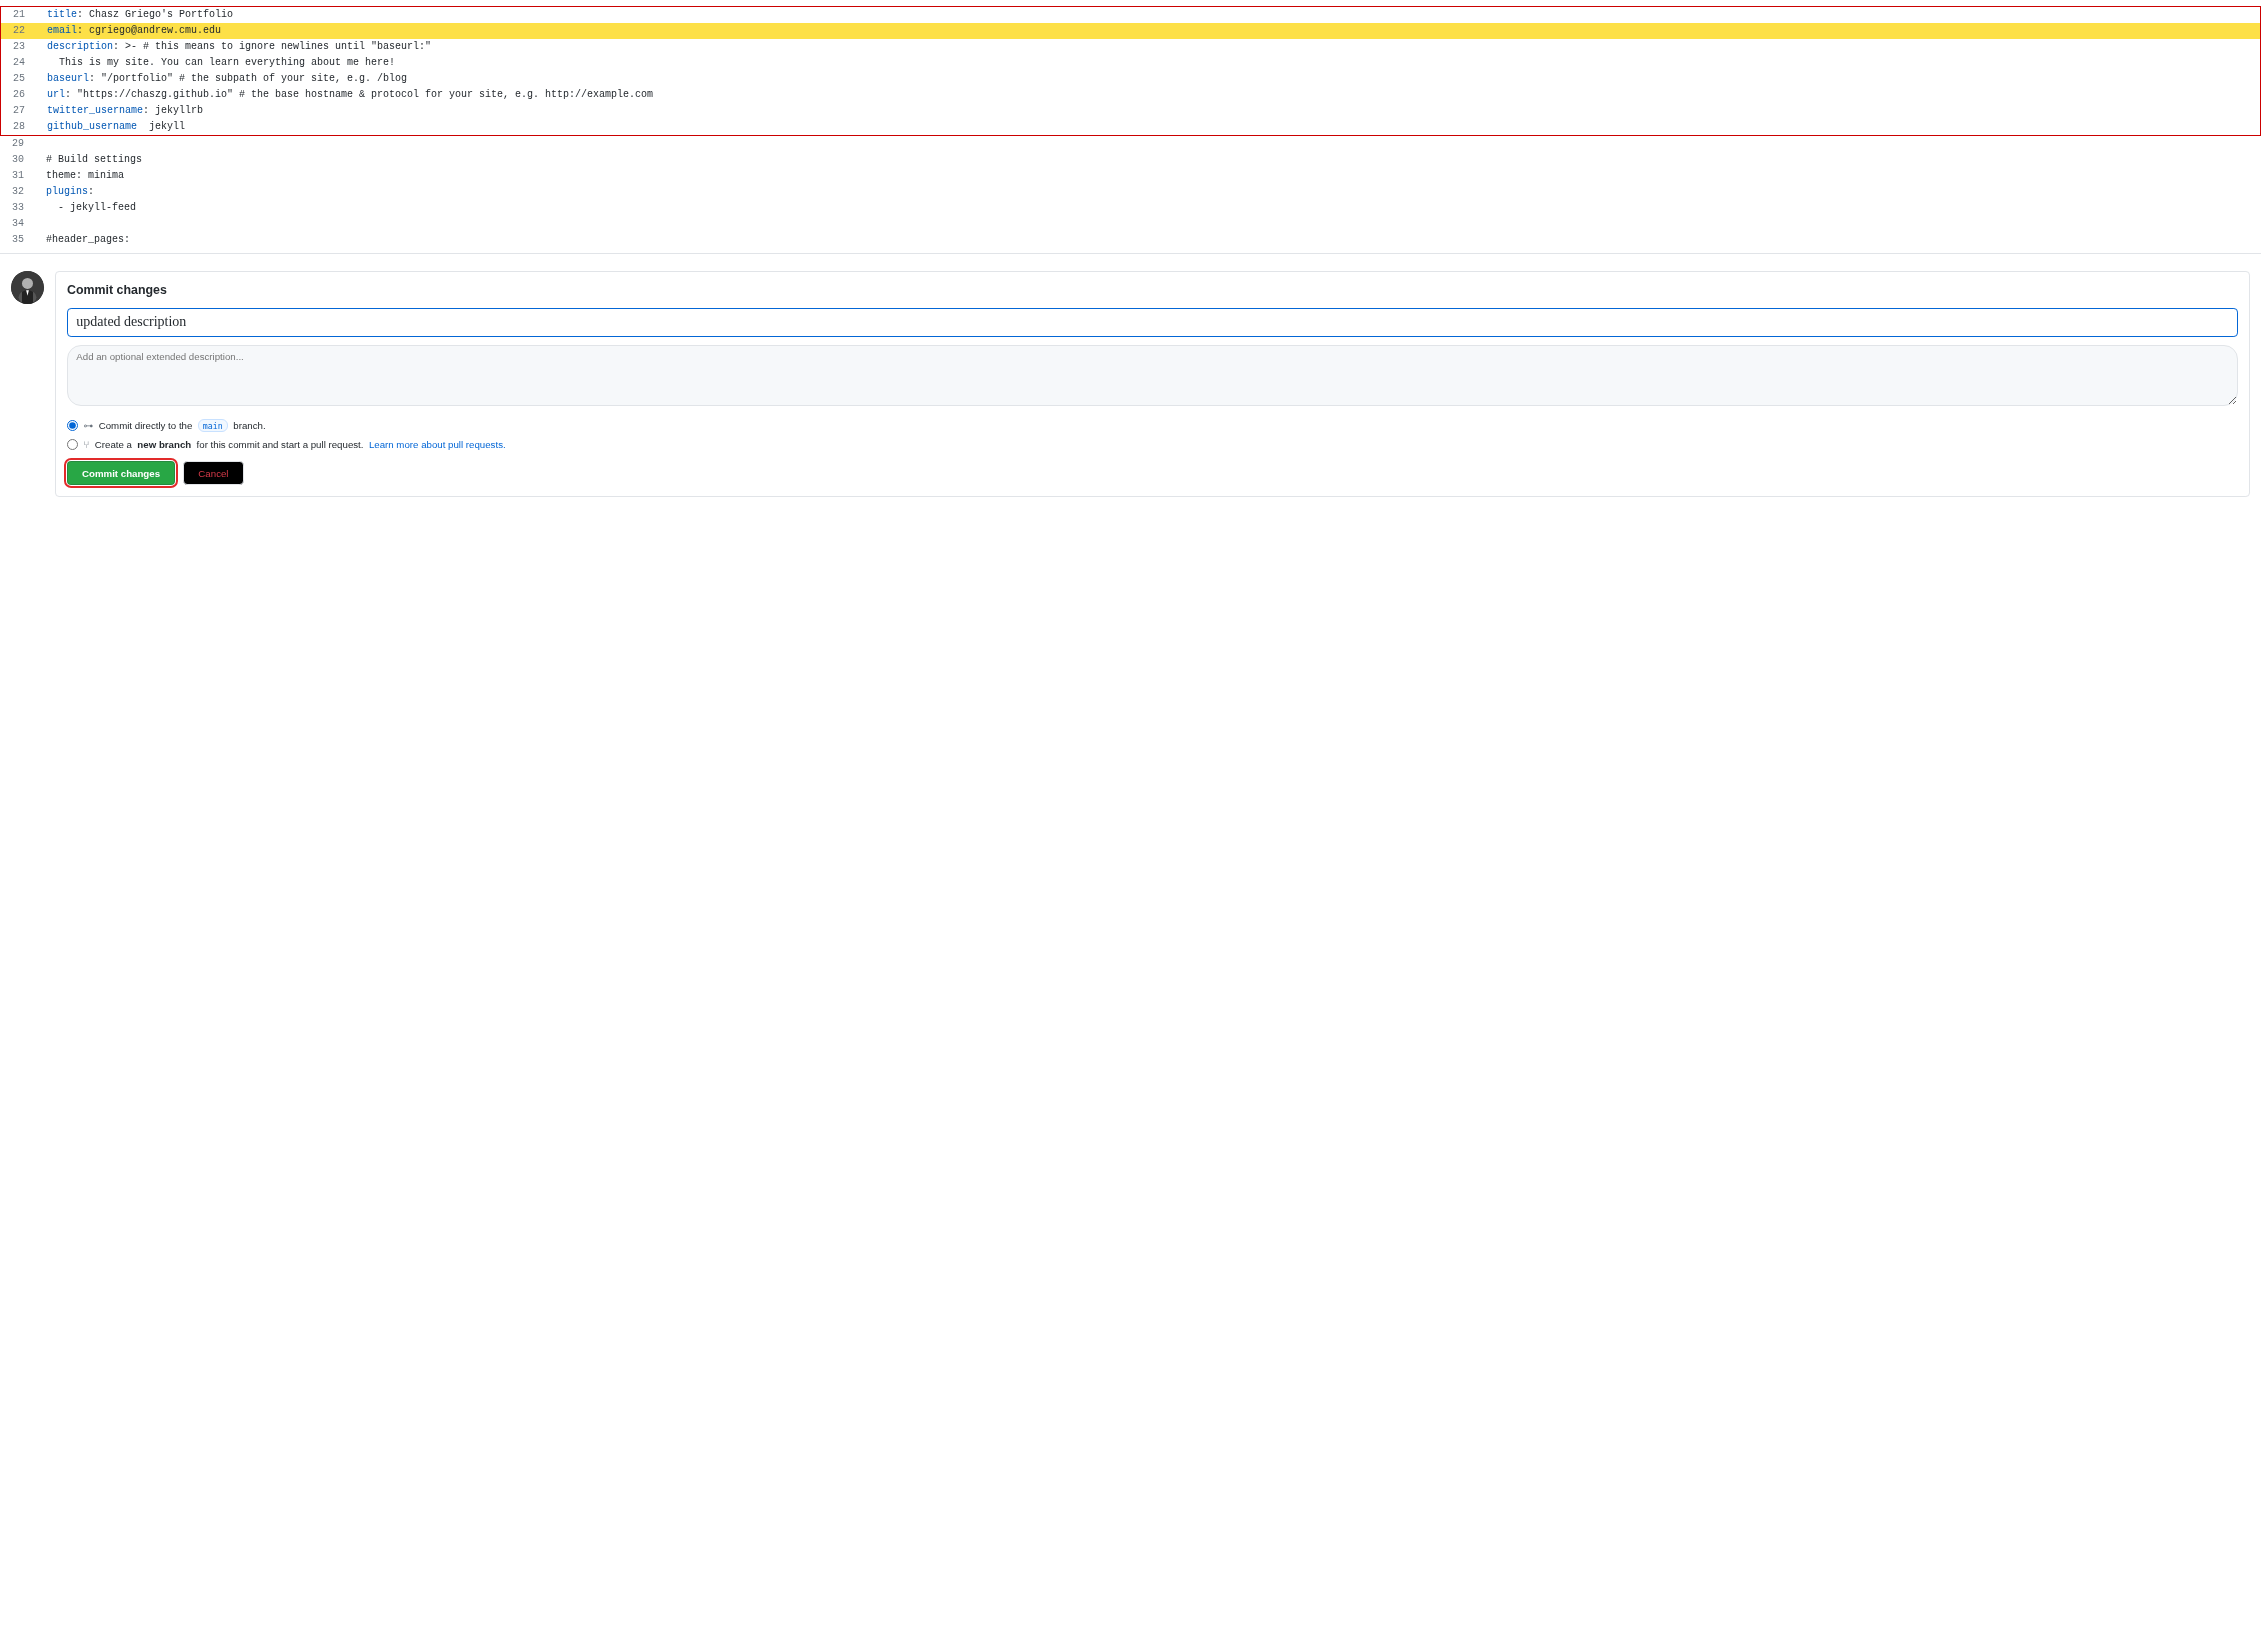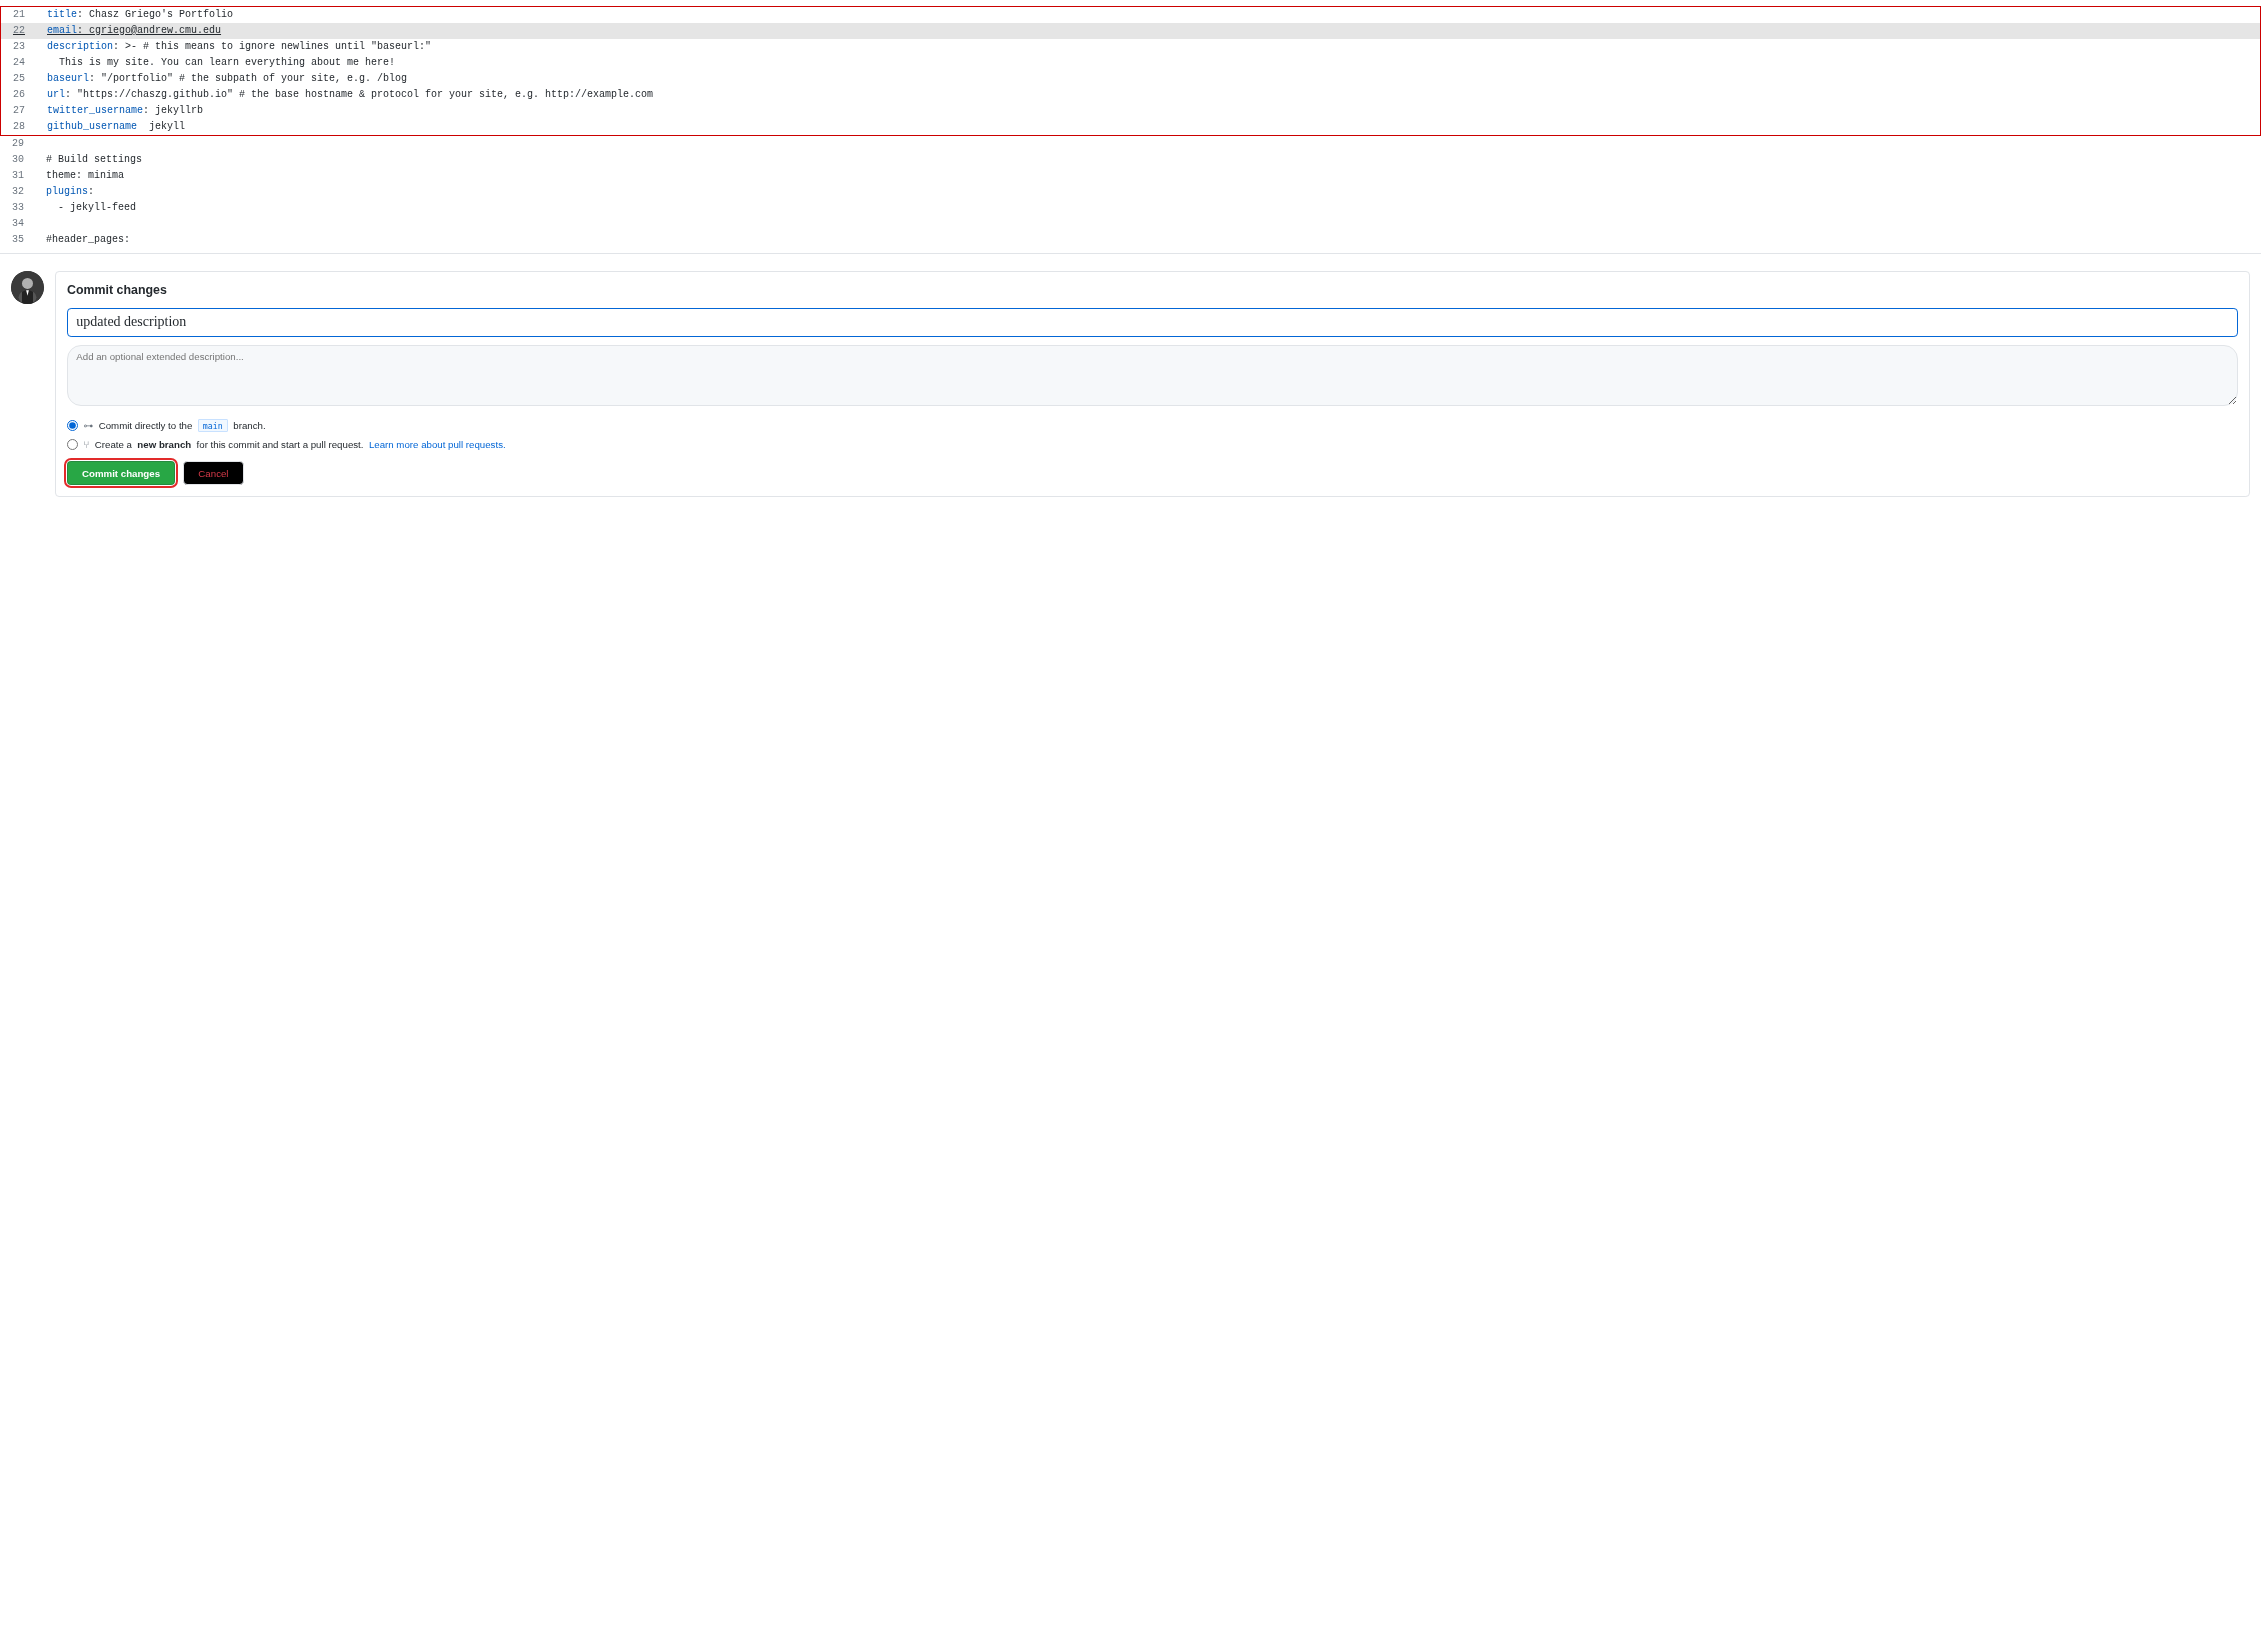--- a/index.html
+++ b/index.html
@@ -138,21 +138,21 @@
       width: 11px;
       height: 11px;
       accent-color: #0366d6;
       flex-shrink: 0;
     }
 
     .branch-tag {
       display: inline-block;
       background: #f1f8ff;
       border: 0.7px solid #c8e1ff;
-      border-radius: 1px;
+      border-radius: 6px;
       padding: 0.7px 4.1px;
       font-family: "SFMono-Regular", Consolas, monospace;
       font-size: 8.3px;
       color: #0366d6;
     }
 
     .commit-icon {
       display: inline-block;
       color: #6a737d;
       font-size: 9.7px;
@@ -201,21 +201,21 @@
 
 <div class="page-container">
 
   <div class="code-section">
     <table class="code-table">
       <tbody id="code-body">
           <tr style="background-color: rgb(255, 255, 255); border-top: 1.7px solid rgb(204, 0, 0); border-left: 1.7px solid rgb(204, 0, 0); border-right: 1.7px solid rgb(204, 0, 0);">
             <td class="line-num">21</td>
             <td class="line-content"><span style="color:#0056b3;">title</span>: Chasz Griego's Portfolio</td>
           </tr>
-          <tr style="background-color: #e5e5e5; border-left: 1.7px solid rgb(204, 0, 0); border-right: 1.7px solid rgb(204, 0, 0); text-decoration: underline;">
+          <tr style="background-color: #fde047; border-left: 1.7px solid rgb(204, 0, 0); border-right: 1.7px solid rgb(204, 0, 0);">
             <td class="line-num">22</td>
             <td class="line-content"><span style="color:#0056b3;">email</span>: cgriego@andrew.cmu.edu</td>
           </tr>
           <tr style="background-color: rgb(255, 255, 255); border-left: 1.7px solid rgb(204, 0, 0); border-right: 1.7px solid rgb(204, 0, 0);">
             <td class="line-num">23</td>
             <td class="line-content"><span style="color:#0056b3;">description</span>: &gt;- # this means to ignore newlines until "baseurl:"</td>
           </tr>
           <tr style="background-color: rgb(255, 255, 255); border-left: 1.7px solid rgb(204, 0, 0); border-right: 1.7px solid rgb(204, 0, 0);">
             <td class="line-num">24</td>
             <td class="line-content">  This is my site. You can learn everything about me here!</td>

